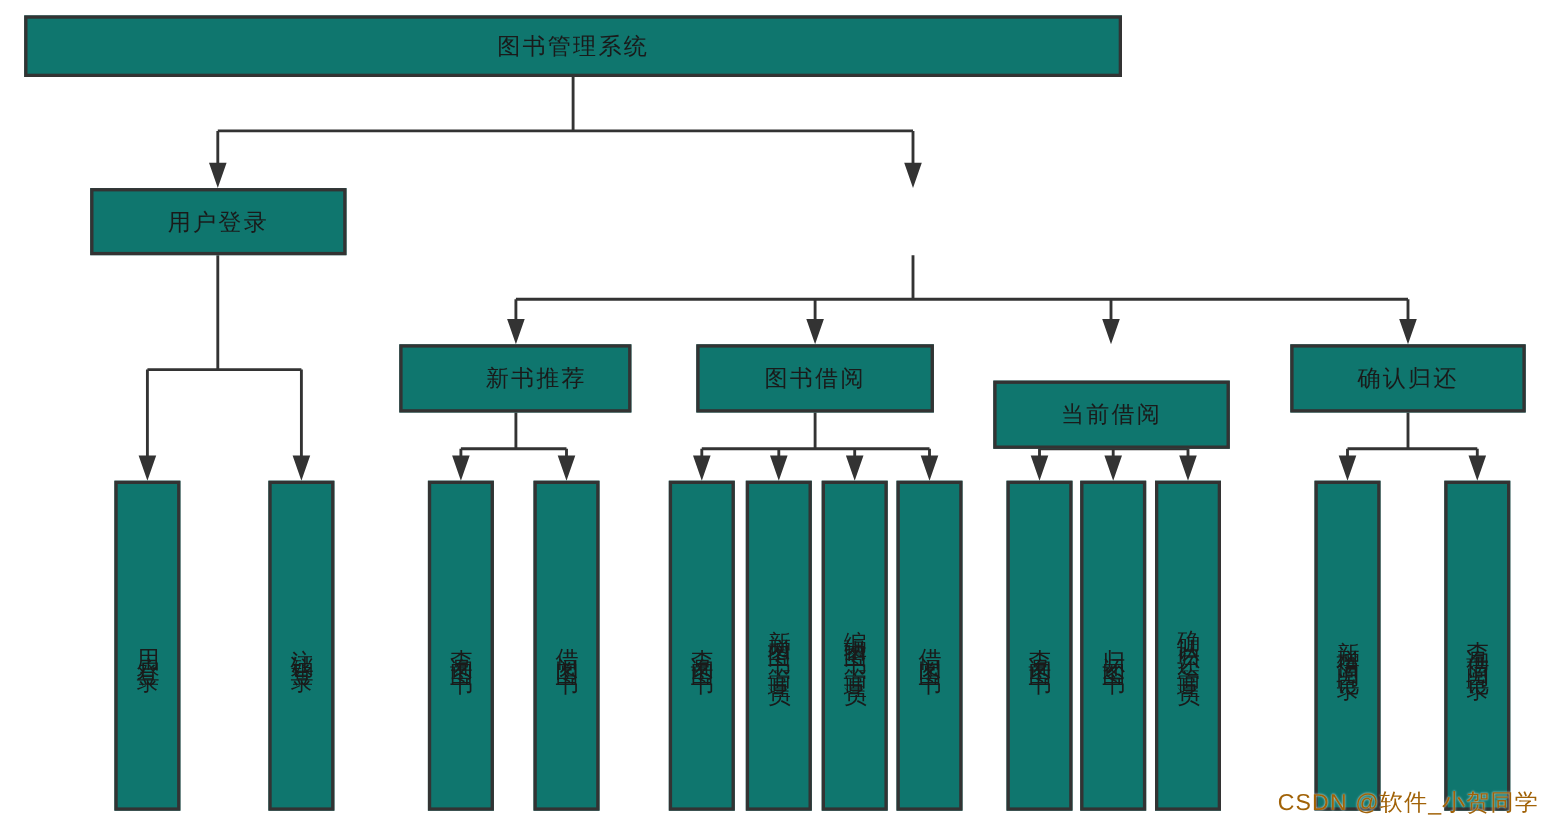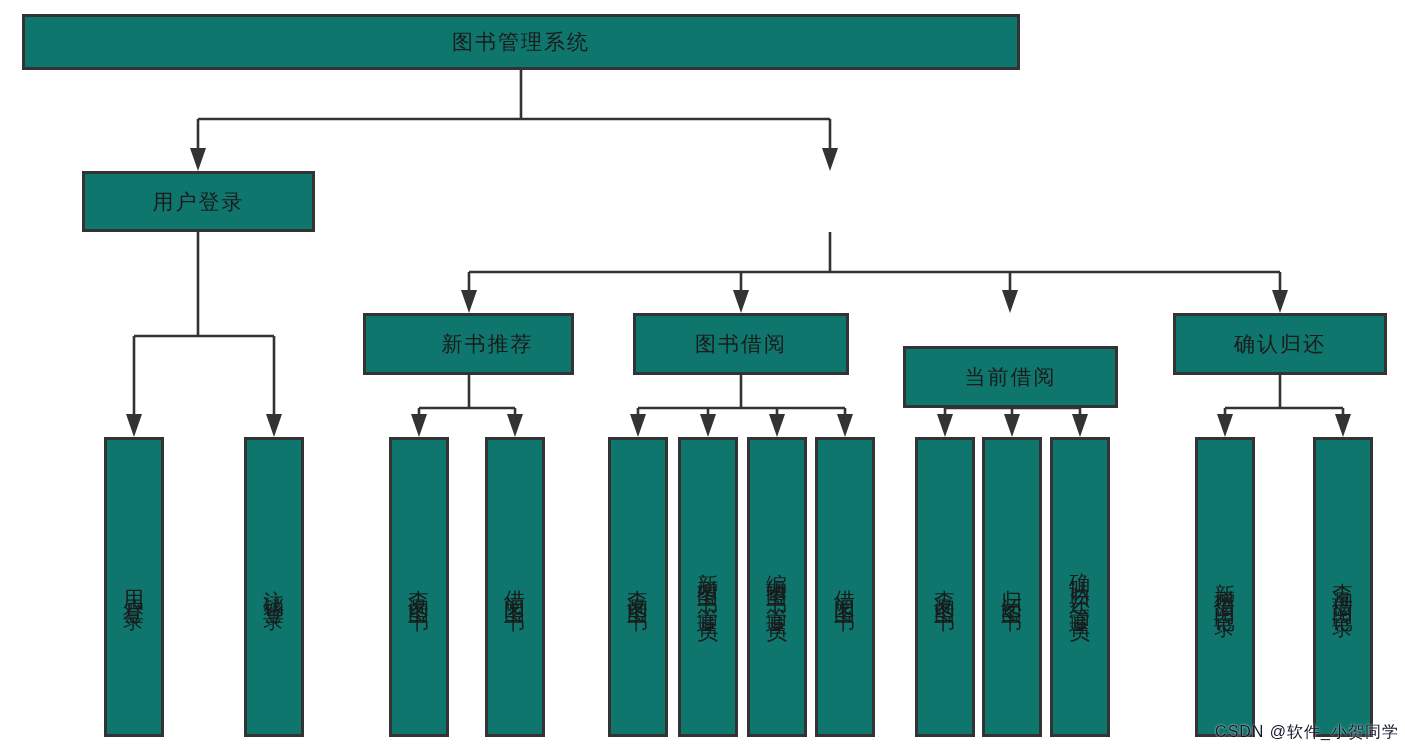--- a/index.html
+++ b/index.html
@@ -50,22 +50,22 @@
   #l-bb-borrow{left:815px;}
   #l-cb-query{left:915px;}
   #l-cb-return{left:982px;}
   #l-cb-confirm{left:1050px;}
   #l-br-add{left:1195px;}
   #l-br-query{left:1313px;}
   .watermark{
     position:absolute;
     right:6px;bottom:4px;
     z-index:2;
-    font-size:16px;
-    color:#0f172a;
+    font-size:21px;
+    color:#a16207;
     text-shadow:0 0 2px #ffffff;
     letter-spacing:1px;
   }
 </style>
 </head>
 <body>
 
 <div class="stage">
 
   <svg class="wires" width="1405" height="747" viewBox="0 0 1405 747" aria-hidden="true">

